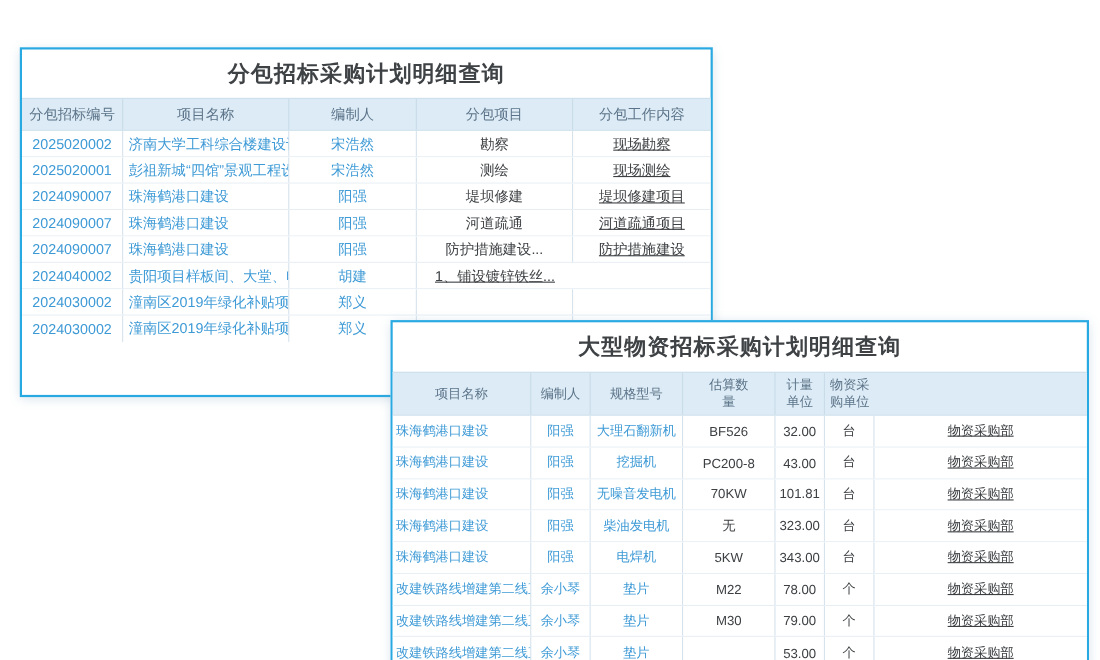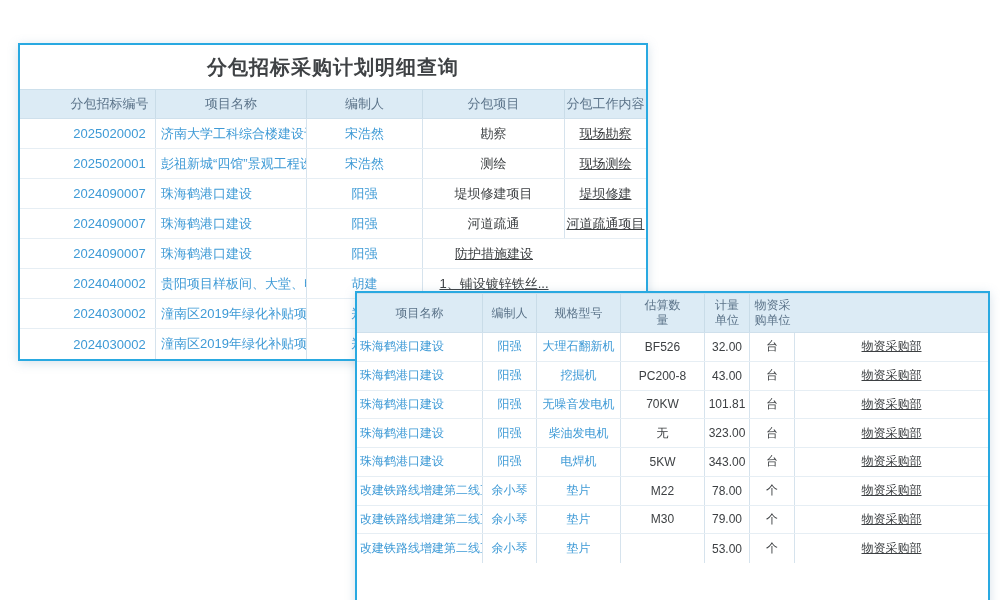--- a/index.html
+++ b/index.html
@@ -30,23 +30,23 @@
   .th:last-child{border-right:none;}
   .tbody{display:block;}
   .tr{display:grid;border-bottom:1px solid var(--row-line);background:#fff;}
   .tr:last-child{border-bottom:none;}
   .td{display:flex;align-items:center;justify-content:center;
     border-right:1px solid var(--divider);white-space:nowrap;overflow:hidden;
     padding:0 5px;color:var(--dark-text);}
   .td:last-child{border-right:none;text-decoration:underline;}
   .td[data-interactable="true"]{color:var(--link-text);cursor:pointer;}
   
-  #panel1 .thead,#panel1 .tr{grid-template-columns:92px 151px 116px 142px 1fr;padding-left:44px;}
+  #panel1 .thead,#panel1 .tr{grid-template-columns:92px 151px 116px 142px 1fr;}
   #panel1 .thead{height:30px;font-size:13px;}
-  #panel1 .tr{height:30px;font-size:13px;}
+  #panel1 .tr{height:24px;font-size:13px;}
   #panel1 .td.col0,#panel1 .td.col1,#panel1 .td.col2{color:var(--link-text);}
   #panel1 .td.col1{justify-content:flex-start;}
   
   #panel2 .thead,#panel2 .tr{grid-template-columns:126px 54px 84px 84px 45px 45px 1fr;}
   #panel2 .thead{height:40px;font-size:12px;}
   #panel2 .tr{height:28.75px;font-size:12px;}
   #panel2 .td.col0,#panel2 .td.col1,#panel2 .td.col2{color:var(--link-text);}
   #panel2 .td.col0{justify-content:flex-start;padding:0 3px;}
 </style>
 </head>
@@ -75,34 +75,35 @@
           <div class="td col0" data-interactable="true">2025020001</div>
           <div class="td col1" data-interactable="true">彭祖新城“四馆”景观工程设计</div>
           <div class="td col2" data-interactable="true">宋浩然</div>
           <div class="td col3" data-interactable="false">测绘</div>
           <div class="td col4" data-interactable="false">现场测绘</div>
         </div>
         <div class="tr" data-interactable="false">
           <div class="td col0" data-interactable="true">2024090007</div>
           <div class="td col1" data-interactable="true">珠海鹤港口建设</div>
           <div class="td col2" data-interactable="true">阳强</div>
+          <div class="td col4" data-interactable="false">堤坝修建</div>
           <div class="td col3" data-interactable="false">堤坝修建项目</div>
-          <div class="td col4" data-interactable="false">堤坝修建</div>
         </div>
         <div class="tr" data-interactable="false">
           <div class="td col0" data-interactable="true">2024090007</div>
           <div class="td col1" data-interactable="true">珠海鹤港口建设</div>
           <div class="td col2" data-interactable="true">阳强</div>
           <div class="td col4" data-interactable="false">河道疏通</div>
           <div class="td col3" data-interactable="false">河道疏通项目</div>
         </div>
         <div class="tr" data-interactable="false">
           <div class="td col0" data-interactable="true">2024090007</div>
           <div class="td col1" data-interactable="true">珠海鹤港口建设</div>
           <div class="td col2" data-interactable="true">阳强</div>
+          <div class="td col3" data-interactable="false">防护措施建设...</div>
           <div class="td col4" data-interactable="false">防护措施建设</div>
         </div>
         <div class="tr" data-interactable="false">
           <div class="td col0" data-interactable="true">2024040002</div>
           <div class="td col1" data-interactable="true">贵阳项目样板间、大堂、电</div>
           <div class="td col2" data-interactable="true">胡建</div>
           <div class="td col4" data-interactable="false">1、铺设镀锌铁丝...</div>
         </div>
         <div class="tr" data-interactable="false">
           <div class="td col0" data-interactable="true">2024030002</div>
@@ -115,20 +116,21 @@
           <div class="td col0" data-interactable="true">2024030002</div>
           <div class="td col1" data-interactable="true">潼南区2019年绿化补贴项目</div>
           <div class="td col2" data-interactable="true">郑义</div>
           <div class="td col3" data-interactable="false"></div>
           <div class="td col4" data-interactable="false"></div>
         </div>
       </div>
   </div>
 
   <div class="panel" id="panel2" data-interactable="false">
+    <div class="panel-title" data-interactable="false">大型物资招标采购计划明细查询</div>
     <div class="thead" data-interactable="false">
       <div class="th" data-interactable="false">项目名称</div>
       <div class="th" data-interactable="false">编制人</div>
       <div class="th" data-interactable="false">规格型号</div>
       <div class="th" data-interactable="false">估算数
 量</div>
       <div class="th" data-interactable="false">计量
 单位</div>
       <div class="th" data-interactable="false">物资采购单位</div>
     </div>

